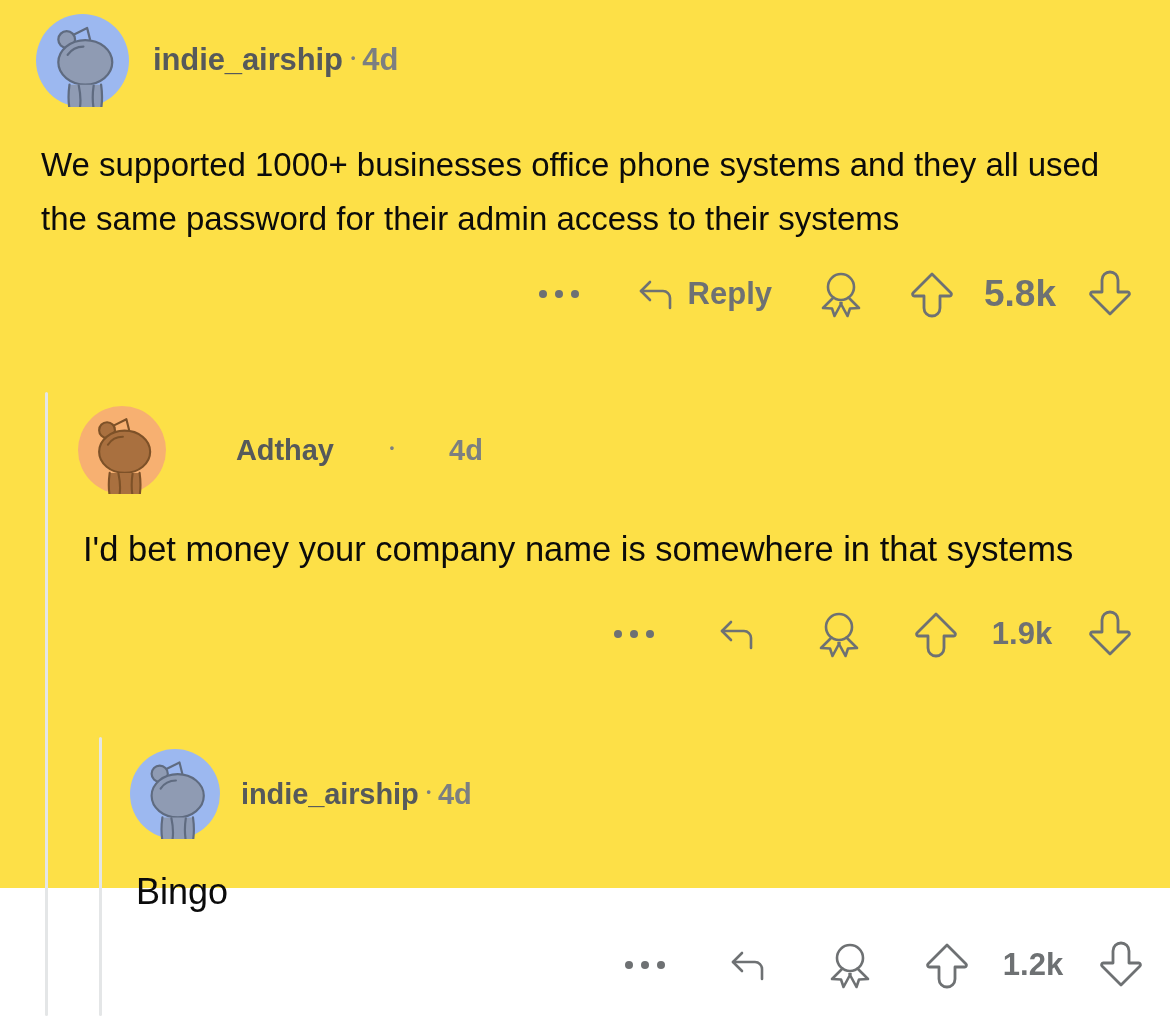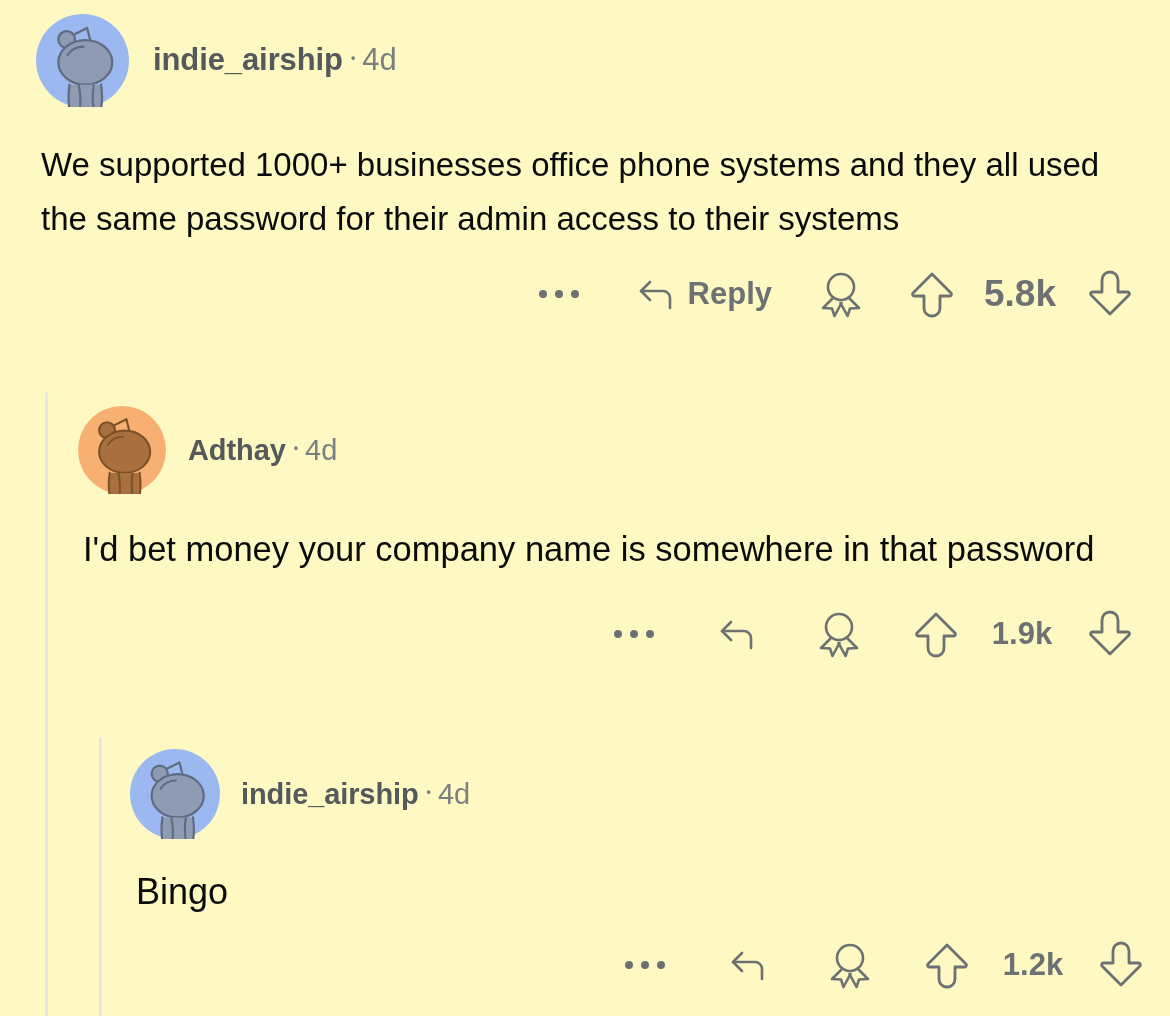--- a/index.html
+++ b/index.html
@@ -11,22 +11,22 @@
     width: 1170px;
     height: 1016px;
     overflow: hidden;
     font-family: "Liberation Sans", sans-serif;
     -webkit-font-smoothing: antialiased;
   }
 
   .thread {
     position: relative;
     width: 1170px;
-    height: 1016px;
-    background: #fef9c3;
+    height: 888px;
+    background: #fde047;
   }
 
   
   .comment {
     position: absolute;
     box-sizing: border-box;
   }
   #comment-0 { left: 0px;  top: 0px;   width: 1170px; }
   #comment-1 { left: 45px; top: 392px; width: 1125px; }
   #comment-2 { left: 99px; top: 737px; width: 1071px; }
@@ -61,21 +61,21 @@
   .meta-dot {
     color: #7c7f81;
     margin: 0 7px 0 8px;
     font-weight: 700;
     font-size: 0.78em;
     position: relative;
     top: -2px;
   }
   .timestamp {
     color: #7c7f81;
-    font-weight: 400;
+    font-weight: 700;
     white-space: nowrap;
   }
 
   
   .comment-body {
     color: #0b0b0b;
     font-weight: 400;
   }
 
   
@@ -124,21 +124,21 @@
   #comment-0 .comment-body {
     font-size: 33px;
     line-height: 54px;
     margin: 18px 0 0 41px;
     width: 1060px;
   }
   #comment-0 .actions { margin-top: 24px; padding-right: 38px; gap: 0; }
 
   
   #comment-1 .avatar { width: 88px; height: 88px; margin-left: 33px; }
-  #comment-1 .comment-header { height: 116px; }
+  #comment-1 .comment-header { height: 116px; gap: 48px; }
   #comment-1 .username { font-size: 29px; margin-left: 22px; }
   #comment-1 .timestamp { font-size: 29px; }
   #comment-1 .comment-body {
     font-size: 34.5px;
     line-height: 54px;
     margin: 14px 0 0 38px;
     width: 1030px;
   }
   #comment-1 .actions { margin-top: 34px; padding-right: 38px; }
 
@@ -259,21 +259,21 @@
             <path d="M46 77 q3 14 1 25" fill="none"></path>
             <path d="M62 77 q-2 13 0 25" fill="none"></path>
           </g>
         </svg>
       </div>
       <div class="username">Adthay</div>
       <div class="meta-dot">•</div>
       <div class="timestamp">4d</div>
     </div>
 
-    <div class="comment-body">I'd bet money your company name is somewhere in that password</div>
+    <div class="comment-body">I'd bet money your company name is somewhere in that systems</div>
 
     <div class="actions">
       <div class="action-btn dots">
         <i></i>
           <i></i>
           <i></i>
       </div>
       <div style="width:64px;"></div>
       <div class="action-btn">
         <span>

